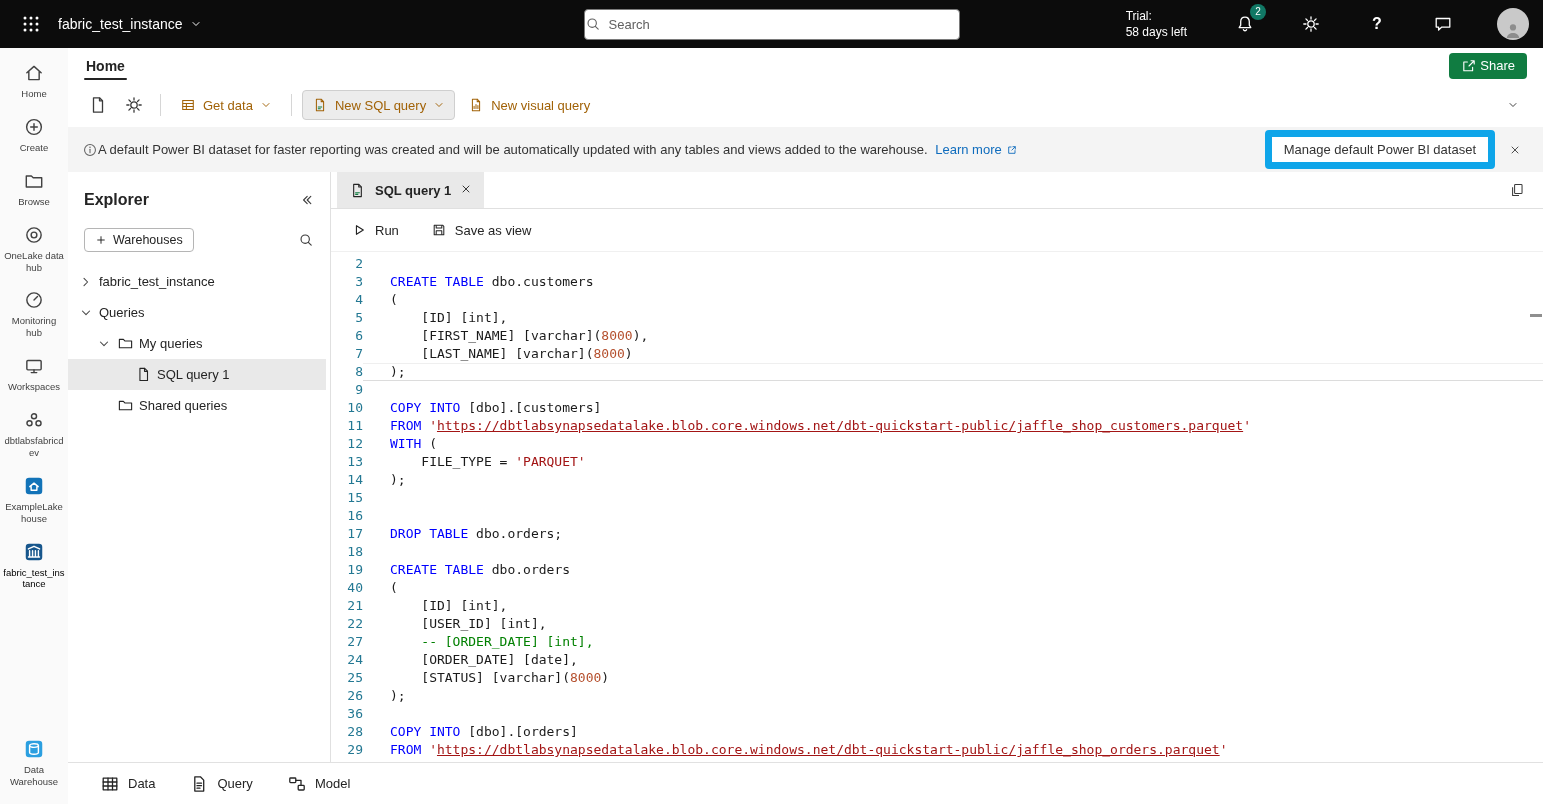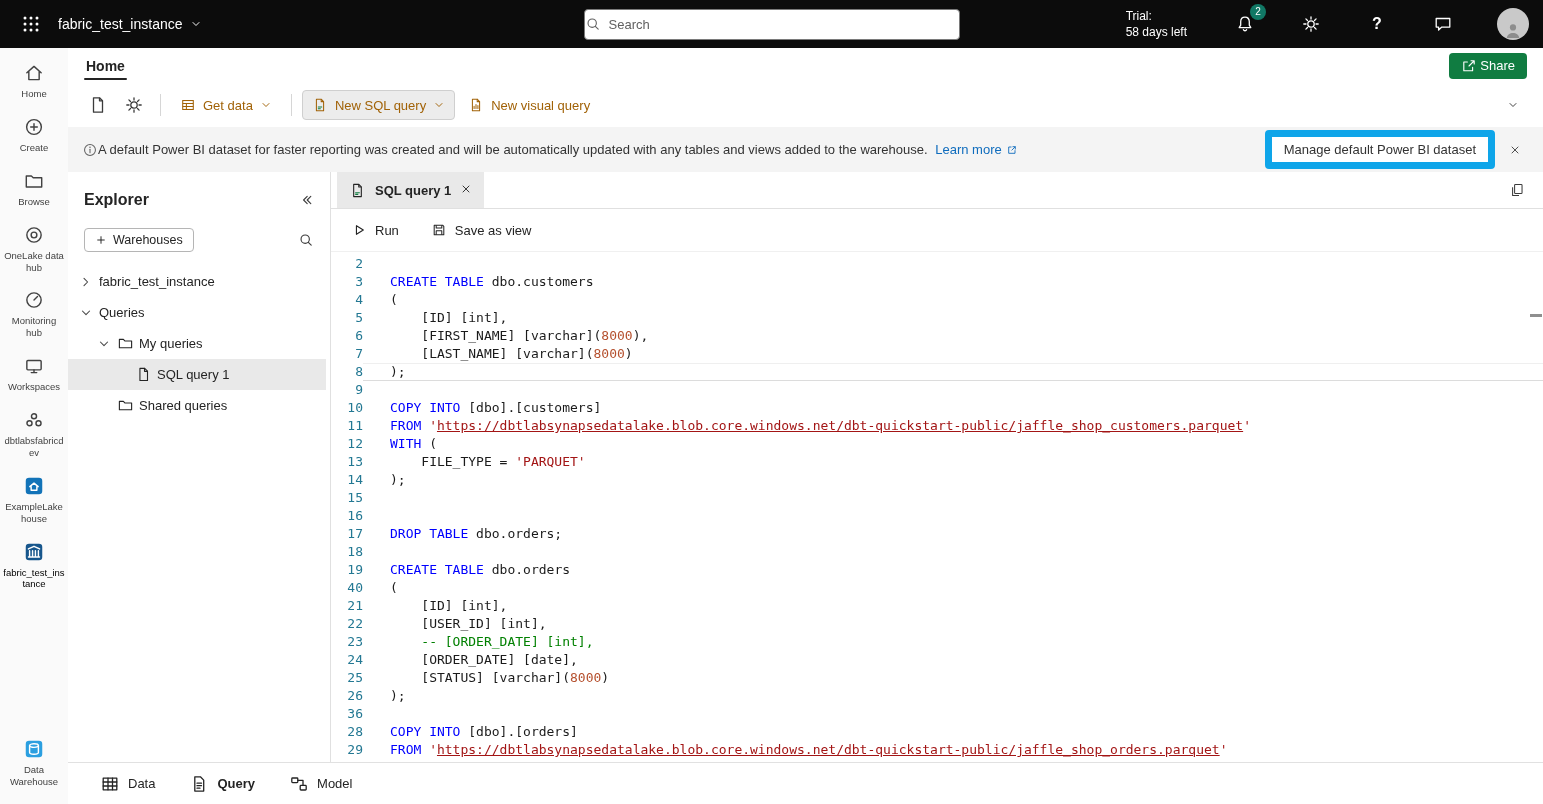--- a/index.html
+++ b/index.html
@@ -81,21 +81,21 @@
   .lc{padding-left:27px;white-space:pre;flex:1;color:#1b1b1b}
   .line.cur .lc{box-shadow:inset 0 -1px 0 #dcdcdc,inset 0 1px 0 #efefef}
   .tk-k{color:var(--kw)} .tk-s{color:var(--str)} .tk-n{color:var(--num)} .tk-c{color:var(--com)}
   .tk-u{color:var(--str);text-decoration:underline}
   .ov-marker{position:absolute;right:1px;top:62px;width:12px;height:3px;background:#8f8f8f}
 
   
   .bottombar{height:42px;border-top:1px solid #e1e1e1;display:flex;align-items:center;padding-left:32px;background:#fff}
   .bb-wrap{display:flex;align-items:center;gap:34px}
   .bb-item{display:flex;align-items:center;gap:8px;font-size:13px;color:#242424;cursor:pointer}
-  .bb-item.sel{font-weight:700}
+  .bb-item.sel{font-weight:400}
 </style>
 </head>
 <body>
 
 <header class="topbar">
   <button class="waffle-btn">
     <svg class="ic" viewBox="0 0 20 20">
       <g fill="currentColor">
           <circle cx="4" cy="4" r="1.5"></circle>
           <circle cx="10" cy="4" r="1.5"></circle>
@@ -539,21 +539,21 @@
               </div>
               <div class="line">
                 <span class="ln">21</span>
                 <span class="lc"><span class="tk-p">    [ID] [int],</span></span>
               </div>
               <div class="line">
                 <span class="ln">22</span>
                 <span class="lc"><span class="tk-p">    [USER_ID] [int],</span></span>
               </div>
               <div class="line">
-                <span class="ln">23</span>
+                <span class="ln">27</span>
                 <span class="lc"><span class="tk-c">    -- [ORDER_DATE] [int],</span></span>
               </div>
               <div class="line">
                 <span class="ln">24</span>
                 <span class="lc"><span class="tk-p">    [ORDER_DATE] [date],</span></span>
               </div>
               <div class="line">
                 <span class="ln">25</span>
                 <span class="lc"><span class="tk-p">    [STATUS] [varchar](</span><span class="tk-n">8000</span><span class="tk-p">)</span></span>
               </div>

